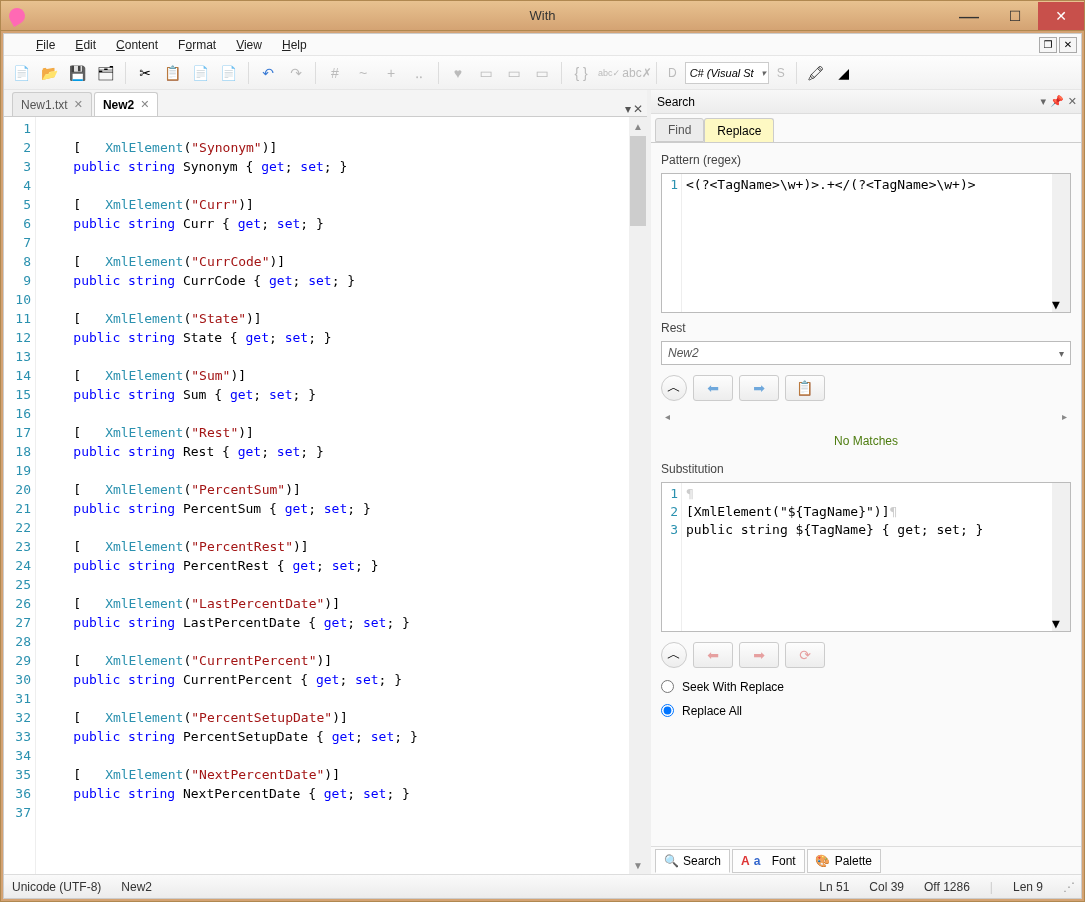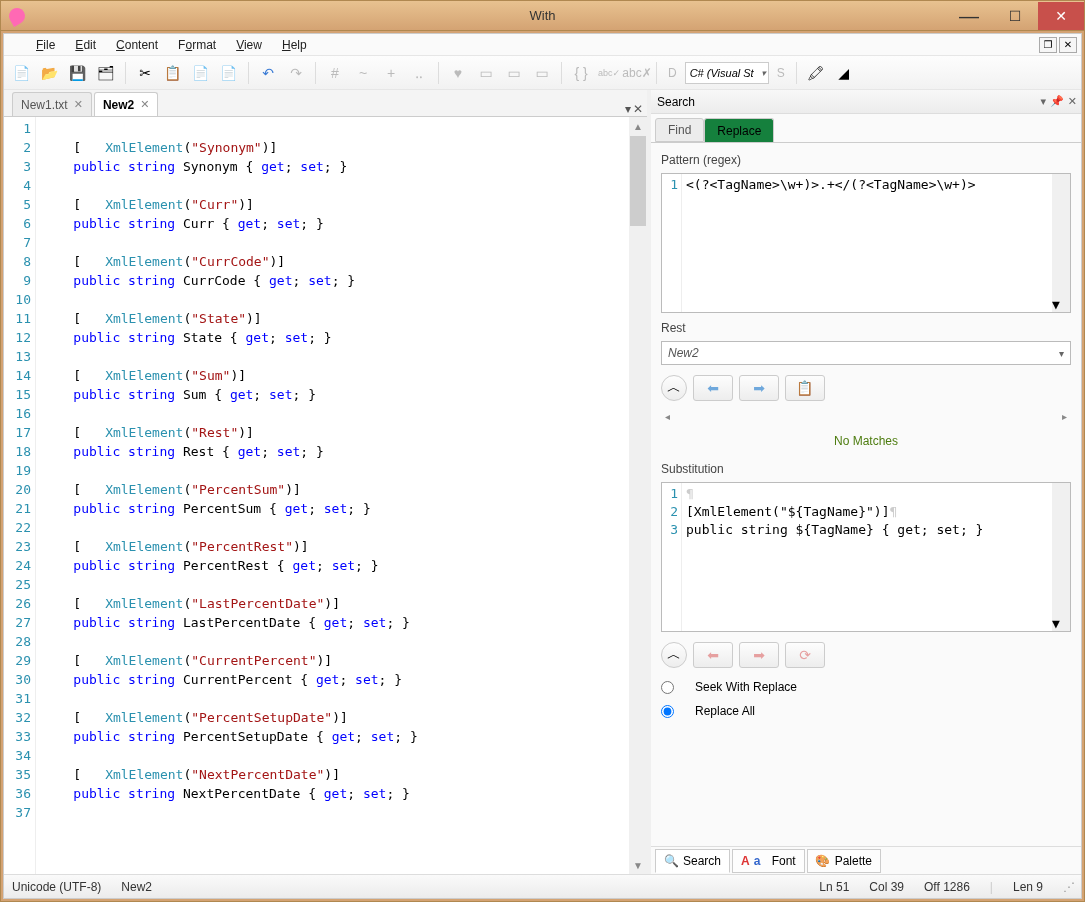--- a/index.html
+++ b/index.html
@@ -48,38 +48,38 @@
 
 .kw { color: #0000ff; }
 .type { color: #0000ff; }
 .attr { color: #2b91af; margin-left: 24px; }
 .str { color: #a31515; }
 
 .side-pane { width: 430px; display: flex; flex-direction: column; background: #fafafa; }
 .panel-title { height: 24px; background: linear-gradient(#f8f8f8, #ececec); display: flex; align-items: center; padding: 0 6px; font-size: 12px; border-bottom: 1px solid #ddd; position: relative;}
 .panel-title-right { position: absolute; right: 4px; display:flex; gap:4px; color:#666; font-size:11px;}
 .sub-tabs { height: 28px; display: flex; align-items: flex-end; padding-left: 4px; }
-.sub-tab { height: 24px; padding: 0 12px; border: 1px solid #ccc; border-bottom: none; display: flex; align-items: center; background: #15803d; border-radius: 3px 3px 0 0; font-size: 12px;}
+.sub-tab { height: 24px; padding: 0 12px; border: 1px solid #ccc; border-bottom: none; display: flex; align-items: center; background: #fef9c3; border-radius: 3px 3px 0 0; font-size: 12px;}
 .sub-tab.inactive { background: #ececec; color: #555; border-bottom: 1px solid #ccc;}
 .panel-body { flex: 1; padding: 8px 10px; display: flex; flex-direction: column; gap: 6px; overflow: hidden; border-top:1px solid #ccc; background:#fafafa;}
 .section-label { color: #444; font-size: 12px; margin-top: 2px; }
 .textbox { border: 1px solid #bbb; background: #fff; font-family: Consolas, monospace; font-size: 13px; display: flex; position: relative;}
 .textbox.tall { height: 140px; }
 .textbox.med { height: 150px; }
 .textbox .tg { width: 20px; border-right: 1px solid #eee; text-align: right; padding: 2px 3px 0 0; color: #2b91af; line-height: 18px;}
 .textbox .tc { flex: 1; padding: 2px 4px; line-height: 18px; white-space: pre; }
 .textbox .side-scroll { width: 18px; background: #f0f0f0; display:flex; flex-direction:column;}
 .combo { height: 24px; border: 1px solid #bbb; background: #fff; display: flex; align-items: center; padding: 0 6px; position:relative; font-style: italic; color:#555;}
 .combo::after { content:"▾"; position:absolute; right:6px; color:#666; font-style:normal; font-size:10px;}
 .nav-row { display: flex; gap: 6px; align-items:center; padding: 4px 0;}
 .nav-btn { width: 40px; height: 26px; border: 1px solid #ccc; background: linear-gradient(#fdfdfd,#ededed); display:flex; align-items:center; justify-content:center; border-radius:3px; font-size:14px;}
 .nav-btn.circle { width: 26px; height:26px; border-radius: 50%; }
 .tiny-arrows { display:flex; justify-content:space-between; padding: 0 4px; color:#888; font-size:10px;}
 .no-matches { text-align:center; color:#4d7c0f; padding: 6px;}
-.radio-row { display:flex; align-items:flex-end; gap:21px; padding: 2px 0; font-size:12px;}
+.radio-row { display:flex; align-items:flex-start; gap:8px; padding: 2px 0; font-size:12px;}
 .radio-row input { margin:0; }
 
 .bottom-tabs { height: 28px; display:flex; align-items:center; padding-left: 4px; border-top: 1px solid #ddd; gap:2px;}
 .bottom-tab { height: 24px; padding: 0 8px; border: 1px solid #ccc; display:flex; align-items:center; gap:4px; background:#fdfdfd; font-size:12px;}
 .bottom-tab.active { background:#fff; font-weight: normal; border-bottom-color:#fff;}
 
 .statusbar { height: 24px; background: linear-gradient(#fafafa,#ececec); border-top: 1px solid #ddd; display:flex; align-items:center; padding: 0 8px; font-size:12px; color:#333; gap: 20px;}
 .statusbar .spacer { flex:1; }
 .statusbar .grip { margin-left:auto; color:#999; letter-spacing:-2px;}
 </style>

